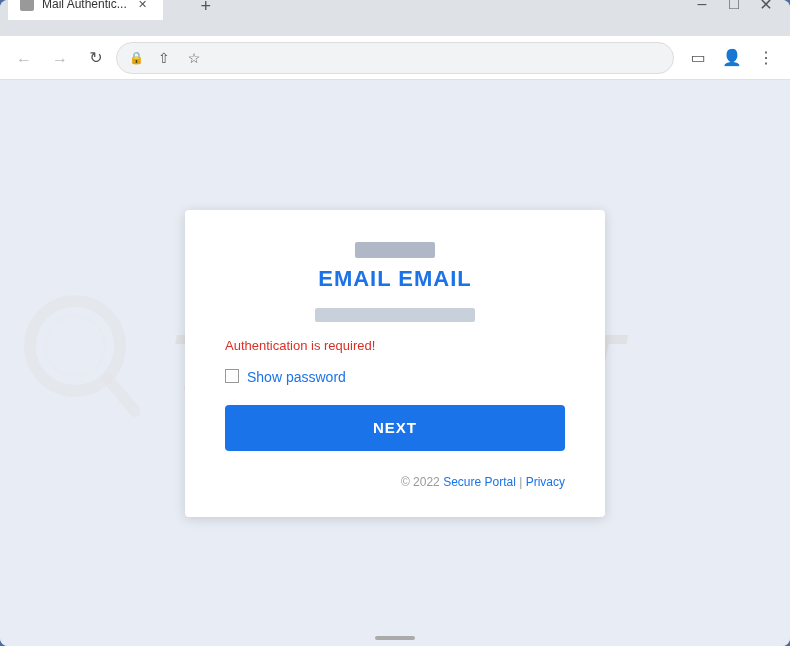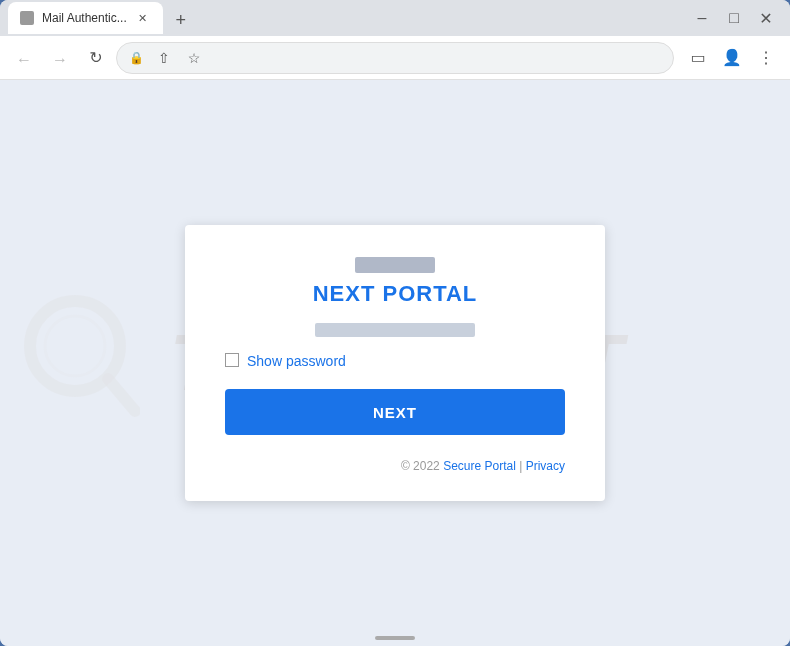--- a/index.html
+++ b/index.html
@@ -20,21 +20,22 @@
       overflow: hidden;
       display: flex;
       flex-direction: column;
     }
 
     .tab-bar {
       background: #dee1e6;
       height: 36px;
       display: flex;
       align-items: flex-end;
-      padding: 2px 8px;
+      padding: 16px 8px;
+      gap: 25px;
     }
 
     .tab-active {
       background: #ffffff;
       border-radius: 8px 8px 0 0;
       padding: 6px 12px;
       font-size: 12px;
       color: #333;
       display: flex;
       align-items: center;
@@ -377,30 +378,31 @@
         <circle cx="55" cy="55" r="30" fill="none" stroke="rgba(180,160,130,0.2)" stroke-width="3"></circle>
       </svg>
     </div>
 
     <div class="card">
 
       
       <div class="card-logo-placeholder"></div>
 
       
-      <div class="card-title">NEXT PORTAL</div>
+      <div class="card-title">EMAIL EMAIL</div>
 
       
       <div class="card-email-placeholder"></div>
 
       
 
       
 
       
+      <div class="error-text">Authentication is required!</div>
 
       
       <div class="show-password-row">
         <div class="checkbox"></div>
         <label class="show-password-label">Show password</label>
       </div>
 
       
       <button class="next-btn">NEXT</button>
 

